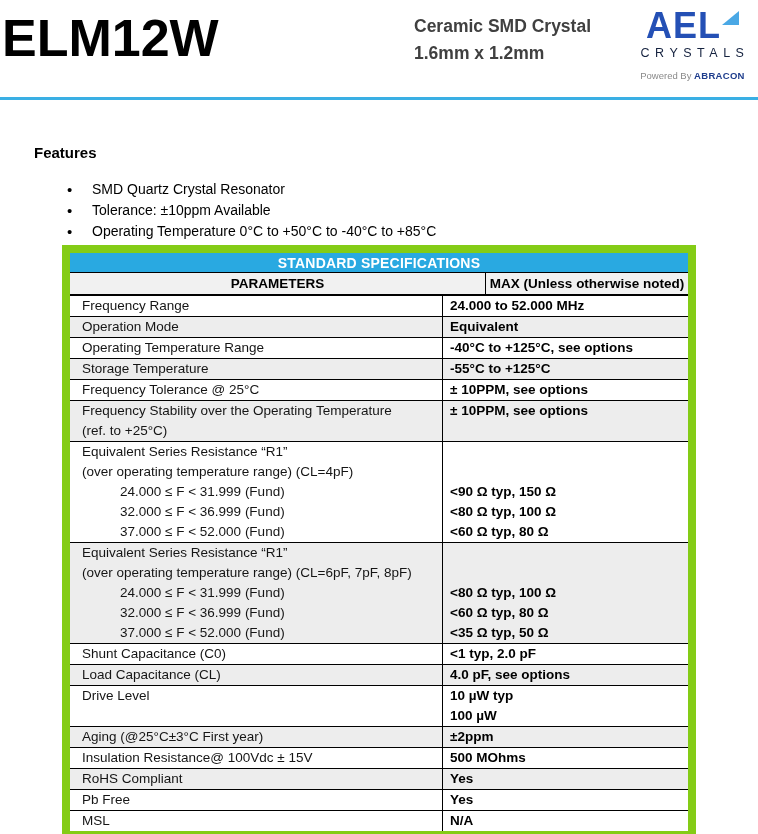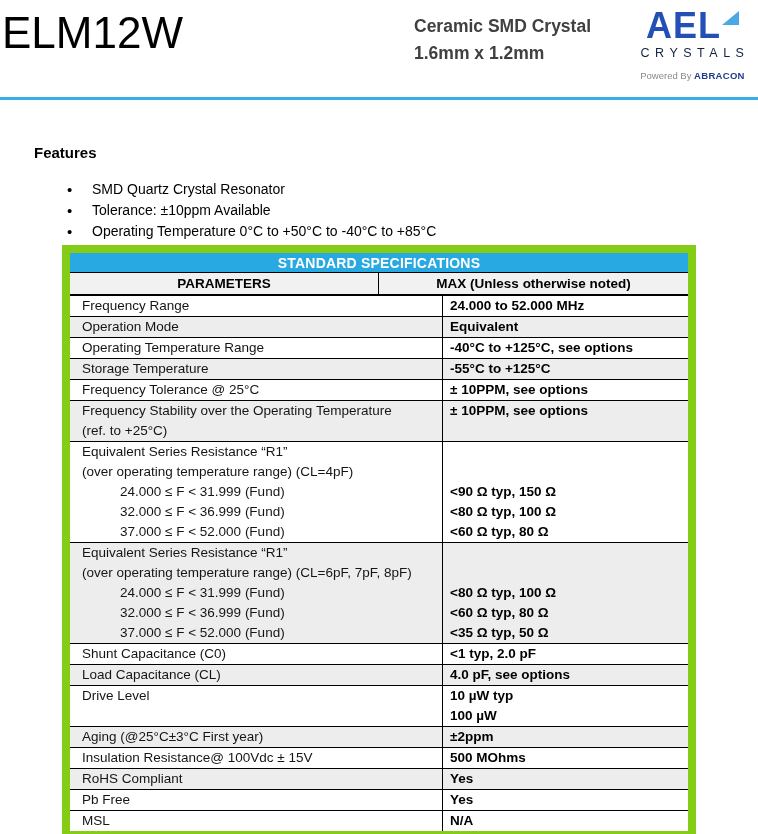--- a/index.html
+++ b/index.html
@@ -11,21 +11,21 @@
     --logo-lightblue:#4AA8E5;
     --logo-dark:#15223F;
     --abracon-navy:#1D3C8C;
   }
   *{margin:0;padding:0;box-sizing:border-box;}
   html,body{background:#fff;}
   body{font-family:"Liberation Sans",sans-serif;color:#000;}
   .page{position:relative;width:758px;height:834px;background:#fff;overflow:hidden;}
 
   
-  .product-title{position:absolute;left:2px;top:8px;font-size:44px;font-weight:400;letter-spacing:0px;color:#000;}
+  .product-title{position:absolute;left:2px;top:8px;font-size:52px;font-weight:700;letter-spacing:0px;color:#000;}
   .subtitle{position:absolute;left:414px;top:13px;font-size:17.5px;font-weight:700;line-height:27px;color:#404040;}
   .logo{position:absolute;left:632px;top:9px;width:121px;text-align:center;}
   .logo-brand-row{display:flex;justify-content:center;align-items:flex-start;position:relative;text-align:right;}
   .logo-brand{font-size:36px;line-height:34px;font-weight:700;color:var(--logo-blue);letter-spacing:1px;}
   .logo-tri{width:17px;height:14px;background:var(--logo-lightblue);clip-path:polygon(0 100%,100% 0,100% 100%);margin-top:2px;margin-left:1px;}
   .logo-crystals{margin-top:3px;font-size:12.5px;font-weight:500;letter-spacing:5.5px;color:var(--logo-dark);padding-left:5px;white-space:nowrap;}
   .powered{margin-top:10px;font-size:9.5px;color:#8a8a8a;white-space:nowrap;}
   .powered b{color:var(--abracon-navy);font-weight:700;letter-spacing:.3px;}
   .header-rule{position:absolute;left:0;top:97px;width:758px;height:3px;background:var(--rule-blue);}
 
@@ -34,21 +34,21 @@
   .features-title{font-size:15px;font-weight:700;line-height:20px;}
   .features-list{list-style:none;margin-top:16px;}
   .features-list li{position:relative;padding-left:58px;font-size:14px;line-height:21px;}
   .features-list li::before{content:"\2022";position:absolute;left:33px;top:0;font-size:15px;}
 
   
   .spec-table{position:absolute;left:62px;top:245px;width:634px;border:8px solid #84cc16;background:#fff;}
   .tbl-title{height:20px;line-height:20px;text-align:center;background:var(--accent-blue);color:#fff;font-size:14px;font-weight:700;border-bottom:1px solid #000;letter-spacing:.2px;}
   .tbl-colhead{display:flex;background:var(--colhead-bg);border-bottom:2px solid #000;font-weight:700;font-size:13.5px;}
   .tbl-colhead .ch{height:21px;line-height:21px;text-align:center;}
-  .ch-params{width:309px;border-right:1px solid #000;}
+  .ch-params{width:416px;border-right:1px solid #000;}
   .ch-max{flex:1;}
   .row{display:flex;border-bottom:1px solid #000;}
   .row:last-child{border-bottom:none;}
   .row.shaded{background:var(--shaded);}
   .param-cell{width:373px;border-right:1px solid #000;}
   .value-cell{flex:1;font-weight:700;}
   .line{height:20px;line-height:20px;font-size:13.5px;white-space:nowrap;}
   .param-line{padding-left:12px;color:#151515;}
   .param-line.indent{padding-left:50px;}
   .value-line{padding-left:7px;color:#000;}

